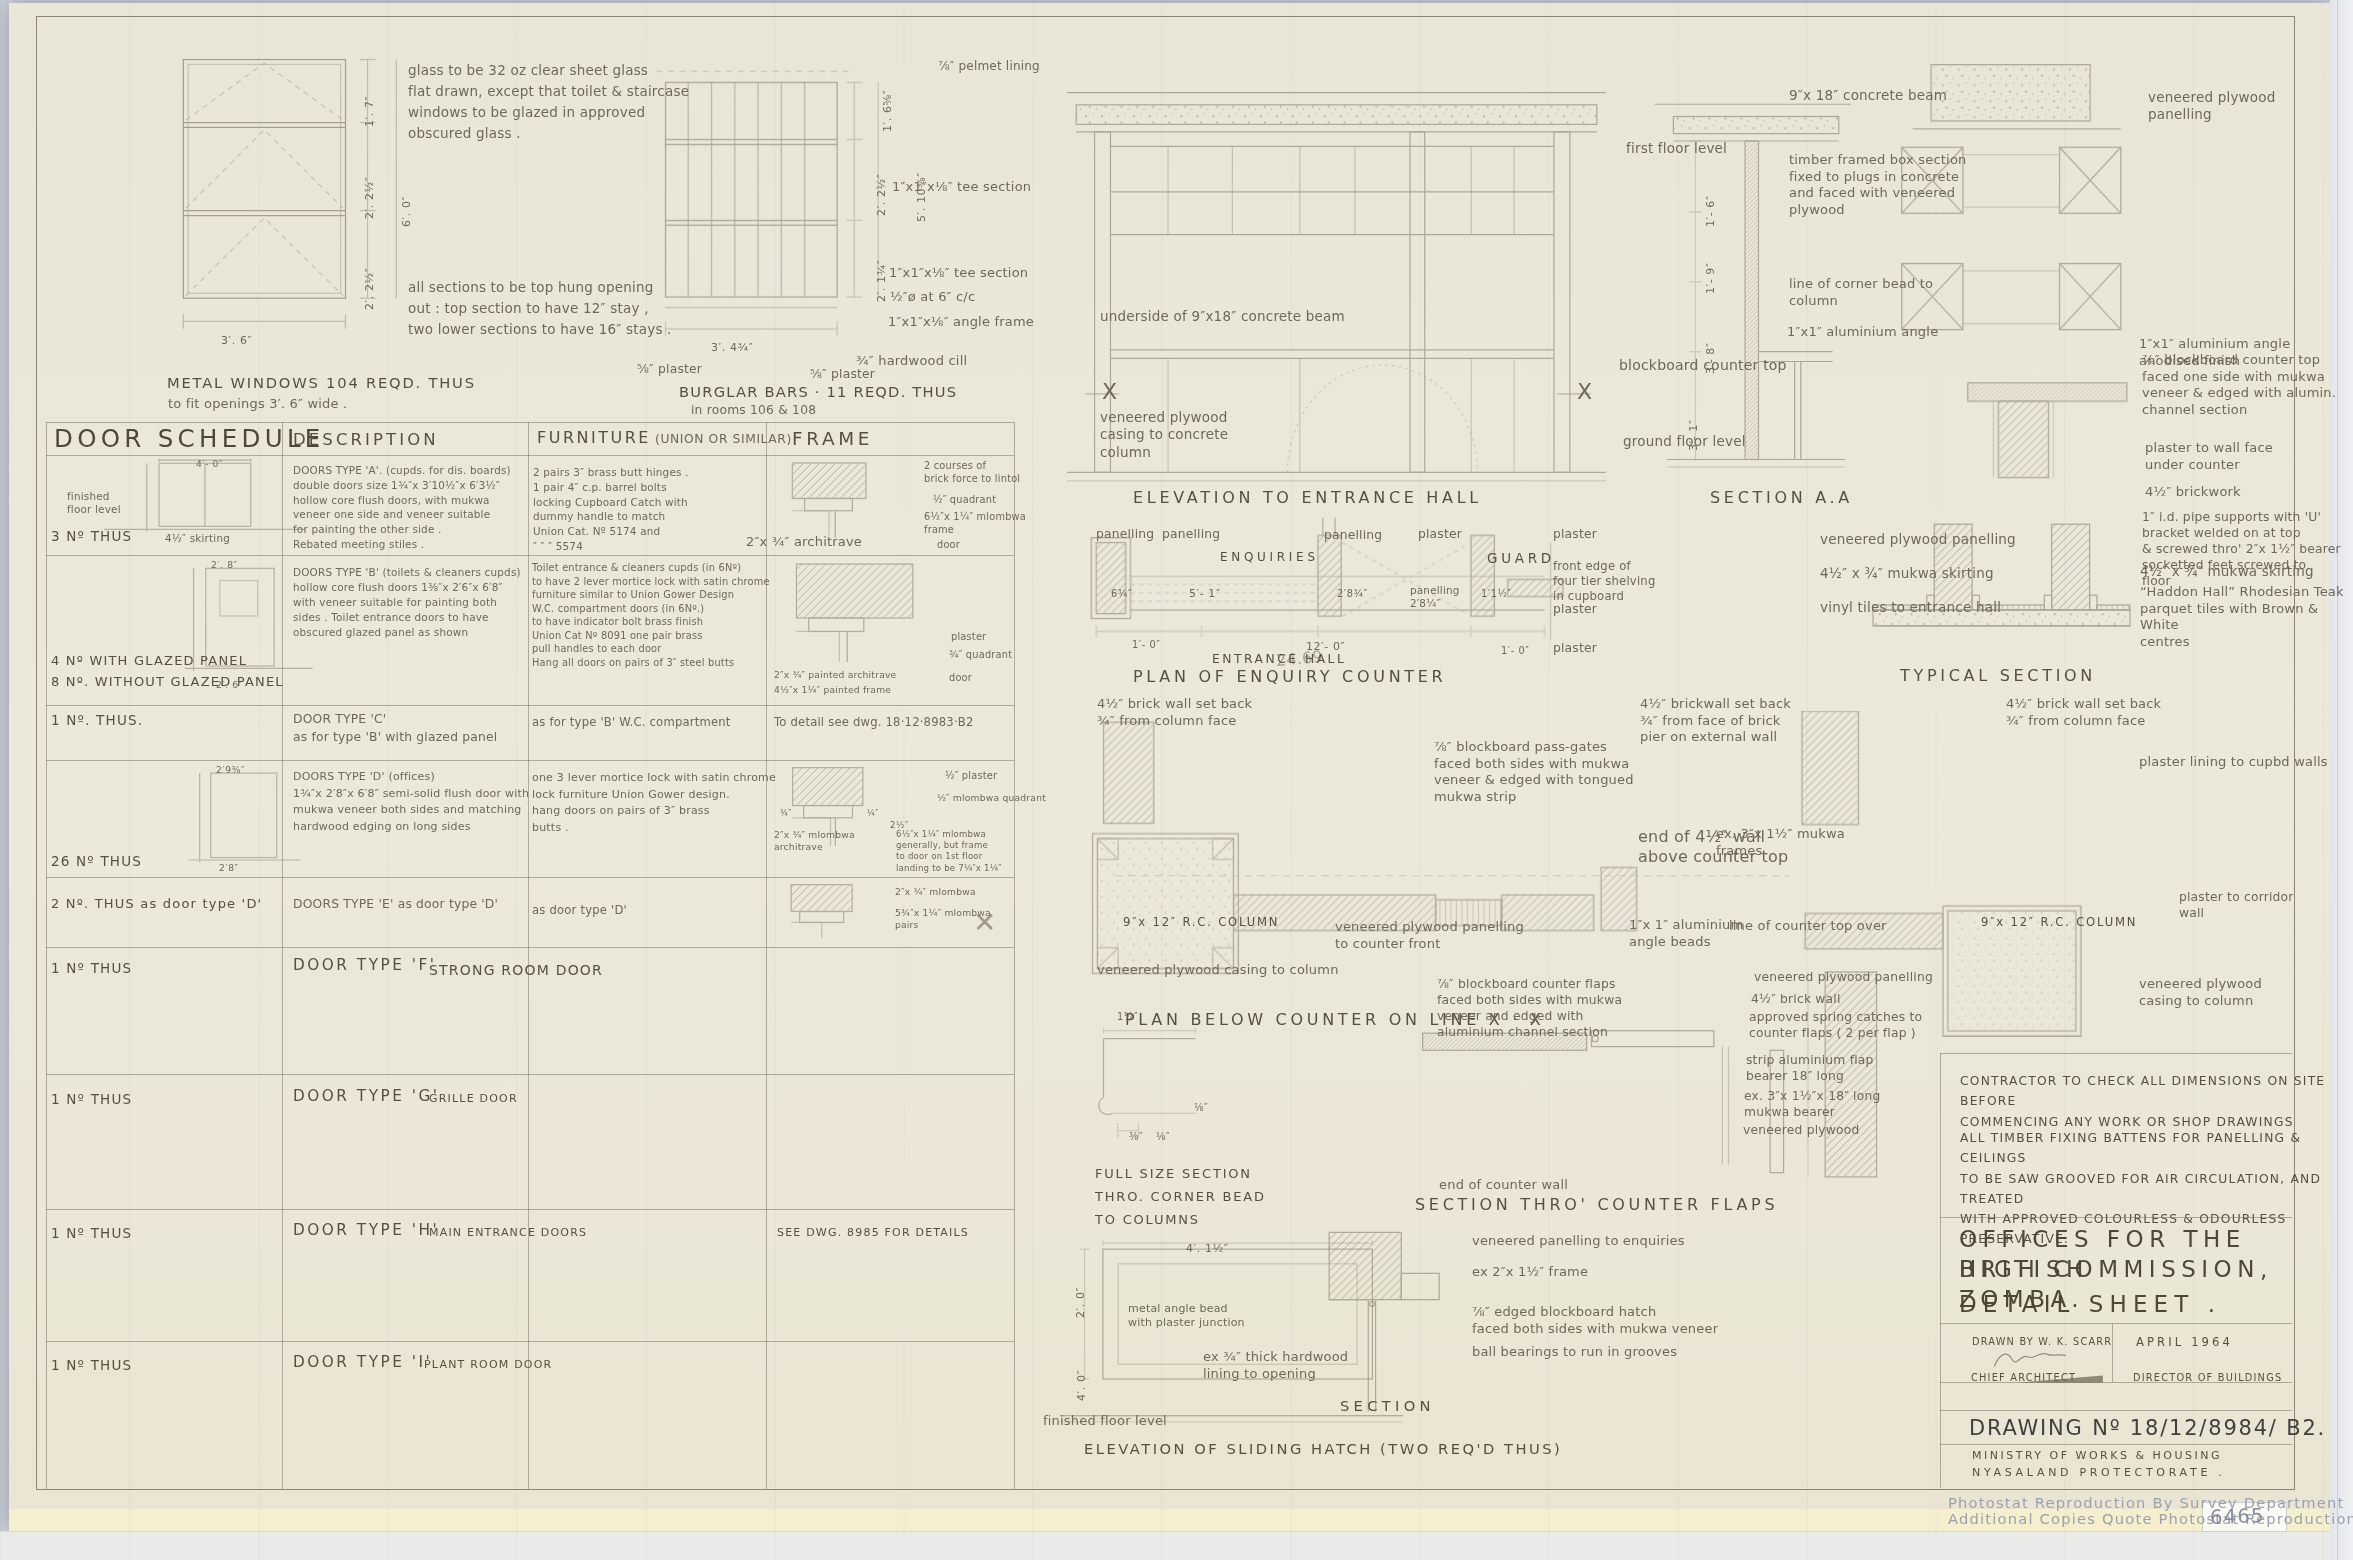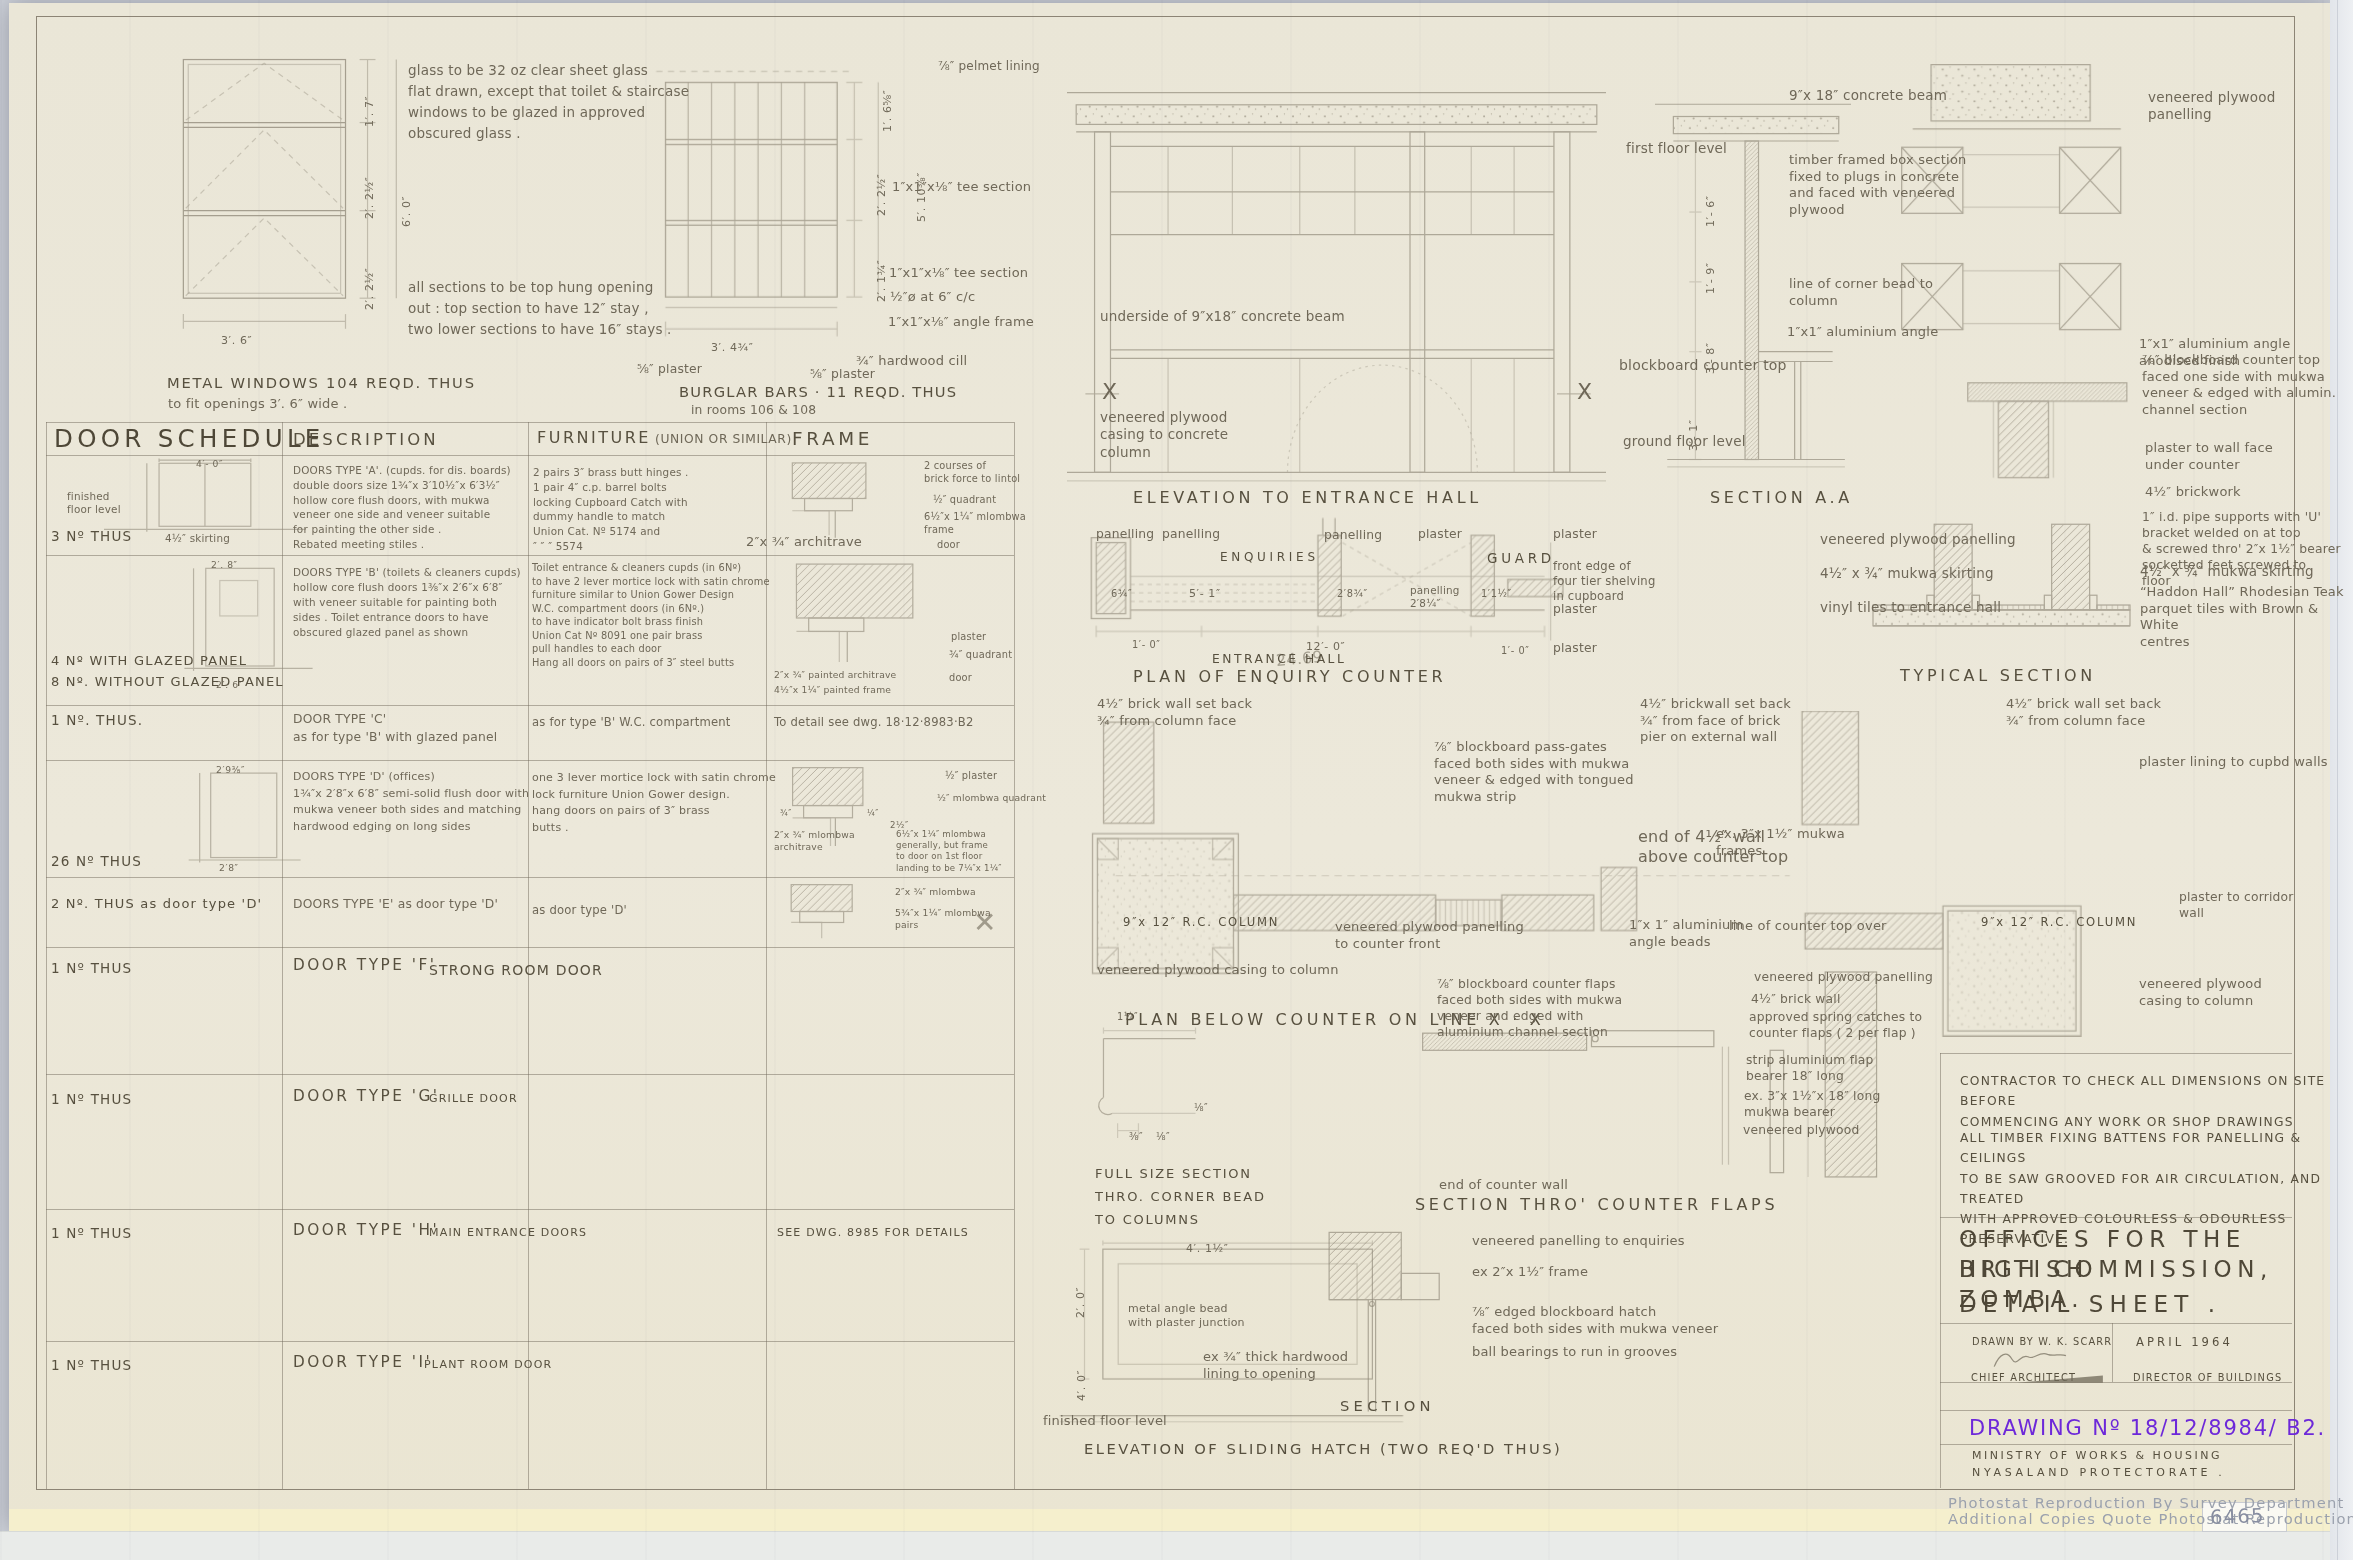--- a/index.html
+++ b/index.html
@@ -723,21 +723,21 @@
 <span class="pr" style="left:1972px;top:1336px;font-size:9.8px;letter-spacing:1.2px">DRAWN BY W. K. SCARR</span>
 <span class="pr" style="left:2136px;top:1335px;font-size:11.6px;letter-spacing:3.1px">APRIL 1964</span>
 <svg class="d" style="left:1991px;top:1347px" width="80" height="27.6" viewBox="0 0 130 45">
   <path d="M5 32 C14 10 26 6 34 20 C42 34 48 10 60 16 C70 22 78 6 92 12 C102 16 112 10 122 14" stroke="#6f6858" stroke-width="2" fill="none" opacity=".7"></path>
 </svg>
 <span class="pr" style="left:1971px;top:1372px;font-size:9.8px;letter-spacing:1.2px">CHIEF ARCHITECT</span>
 <span class="pr" style="left:2133px;top:1372px;font-size:9.8px;letter-spacing:1.2px">DIRECTOR OF BUILDINGS</span>
 <svg class="d" style="left:2017px;top:1373px" width="92" height="13.5" viewBox="0 0 150 22">
   <polygon points="0,16 140,4 140,16" fill="#6f6858" opacity=".75"></polygon>
 </svg>
-<span class="pr" style="left:1969px;top:1415px;font-size:21px;letter-spacing:1.8px;color:#6d28d9">DRAWING Nº 18/12/8984/ B2.</span>
+<span class="pr" style="left:1969px;top:1415px;font-size:21px;letter-spacing:1.8px;color:#404040">DRAWING Nº 18/12/8984/ B2.</span>
 <span class="pr" style="left:1972px;top:1449px;font-size:11px;letter-spacing:2.5px">MINISTRY OF WORKS &amp; HOUSING</span>
 <span class="pr" style="left:1972px;top:1466px;font-size:11px;letter-spacing:3.7px">NYASALAND   PROTECTORATE .</span>
 <div class="numbox"></div>
 <span class="stamp" style="left:1948px;top:1494px">Photostat Reproduction By Survey Department</span>
 <span class="stamp" style="left:1948px;top:1510px">Additional Copies Quote Photostat Reproduction Nº</span>
 <span class="stamp" style="left:2210px;top:1505px;font-size:19.6px;color:#878da0;transform:rotate(-2deg)">6465</span>
 
 
 
 

